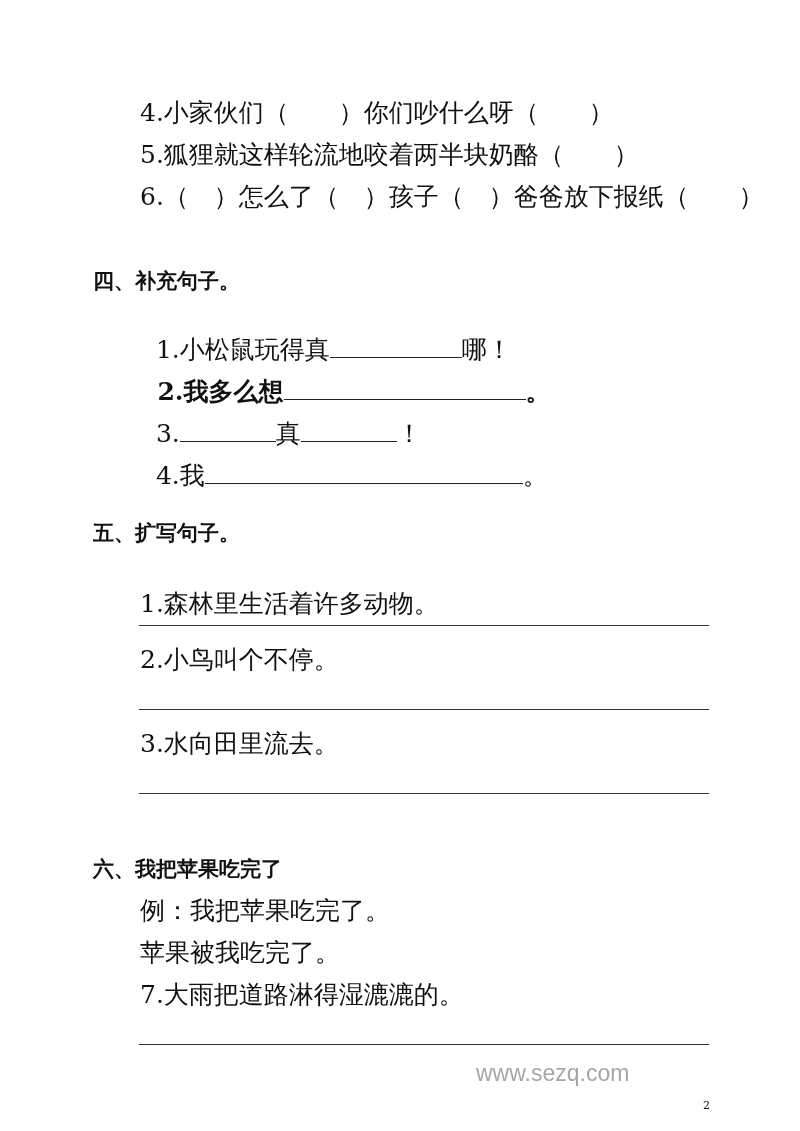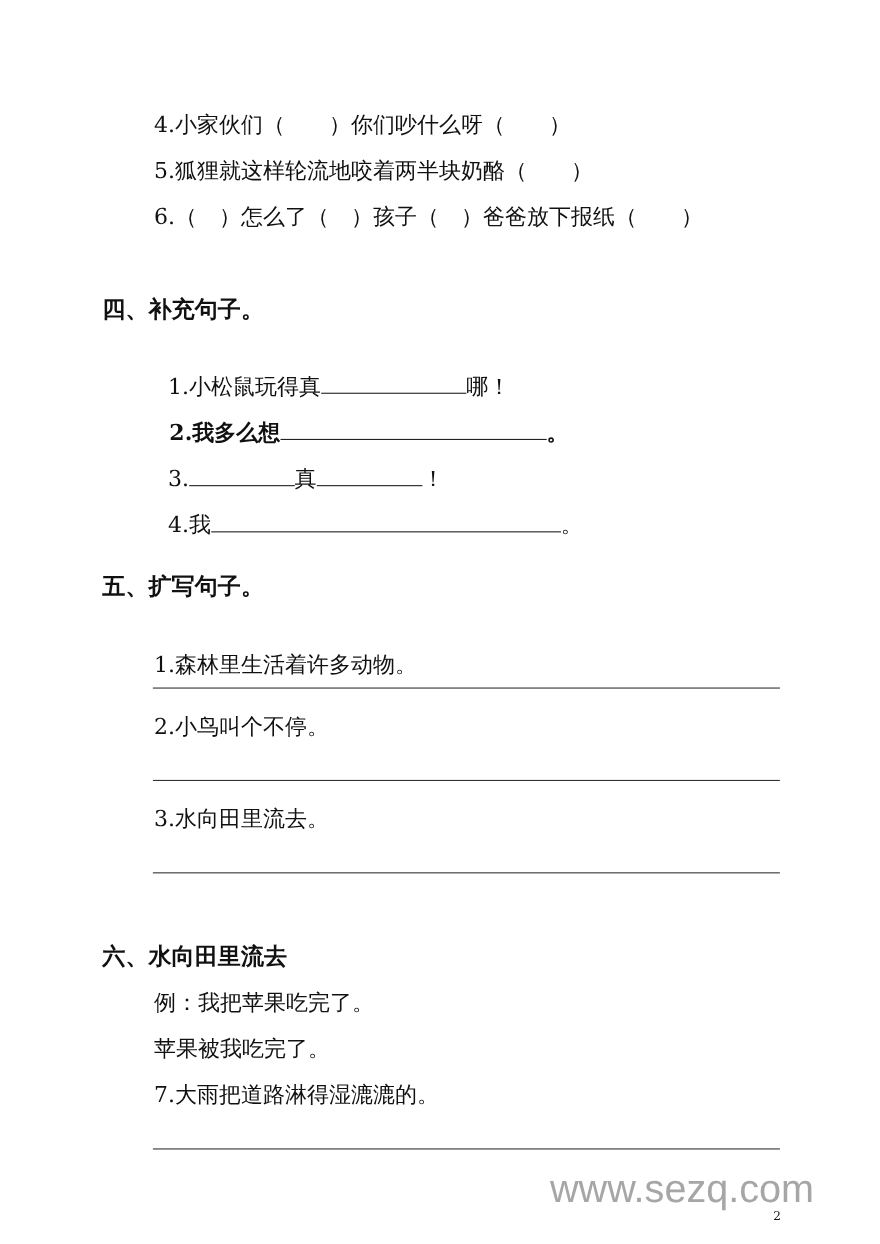--- a/index.html
+++ b/index.html
@@ -1,24 +1,24 @@
 <!DOCTYPE html>
 <html><head>
 <meta charset="utf-8">
 <style>
   html, body { margin: 0; padding: 0; background: #ffffff; }
   body { width: 800px; height: 1131px; position: relative; overflow: hidden;
          font-family: "DejaVu Serif", "Liberation Serif", serif; color: #111; }
-  .line { position: absolute; font-size: 20px; line-height: 26px; white-space: pre; }
+  .line { position: absolute; font-size: 25px; line-height: 26px; white-space: pre; }
   .heading { position: absolute; font-family: "DejaVu Sans", "Liberation Sans", sans-serif;
              font-weight: bold; font-size: 21px; line-height: 26px; white-space: pre; }
   .blank { display: inline-block; border-bottom: 1.5px solid #222; height: 20px; vertical-align: baseline; }
   .rule { position: absolute; height: 0; border-top: 1.5px solid #333; }
   .watermark { position: absolute; font-family: "Liberation Sans", "DejaVu Sans", sans-serif;
-               font-size: 36px; color: #a6a6a6; left: 500px; top: 1060px; }
+               font-size: 23px; color: #a6a6a6; left: 476px; top: 1060px; }
   .pagenum { position: absolute; font-size: 11px; left: 703px; top: 1099px; }
 </style>
 </head>
 <body>
 
 <div class="line" style="left:140px; top:100px;">4.小家伙们（　　）你们吵什么呀（　　）</div>
 <div class="line" style="left:140px; top:142px;">5.狐狸就这样轮流地咬着两半块奶酪（　　）</div>
 <div class="line" style="left:140px; top:184px;">6.（　）怎么了（　）孩子（　）爸爸放下报纸（　　）</div>
 
 <div class="heading" style="left:93px; top:268px;">四、补充句子。</div>
@@ -36,20 +36,20 @@
 </div>
 
 <div class="heading" style="left:93px; top:520px;">五、扩写句子。</div>
 <div class="line" style="left:140px; top:563px;margin-top:28px;">1.森林里生活着许多动物。</div>
 <div class="rule" style="left:139px; top:625px; width:570px;"></div>
 <div class="line" style="left:140px; top:647px;">2.小鸟叫个不停。</div>
 <div class="rule" style="left:139px; top:709px; width:570px;"></div>
 <div class="line" style="left:140px; top:731px;">3.水向田里流去。</div>
 <div class="rule" style="left:139px; top:793px; width:570px;"></div>
 
-<div class="heading" style="left:93px; top:856px;">六、水向田里流去</div>
+<div class="heading" style="left:93px; top:856px;">六、我把苹果吃完了</div>
 <div class="line" style="left:140px; top:898px;">例：我把苹果吃完了。</div>
 <div class="line" style="left:140px; top:940px;">苹果被我吃完了。</div>
 <div class="line" style="left:140px; top:982px;">7.大雨把道路淋得湿漉漉的。</div>
 <div class="rule" style="left:139px; top:1044px; width:570px;"></div>
 
 <div class="watermark">www.sezq.com</div>
 <div class="pagenum">2</div>
 
 </body></html>

